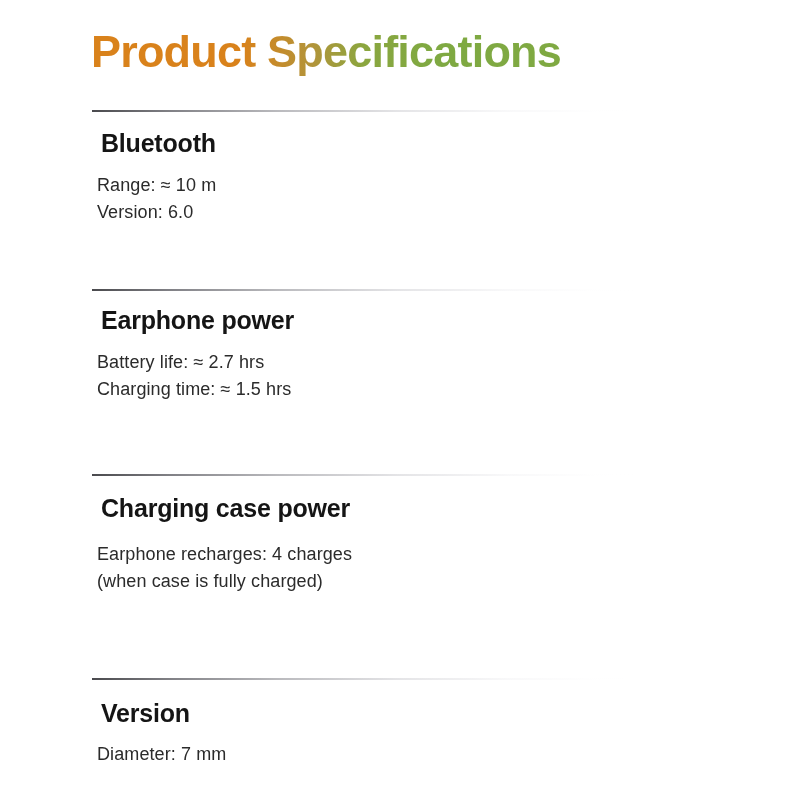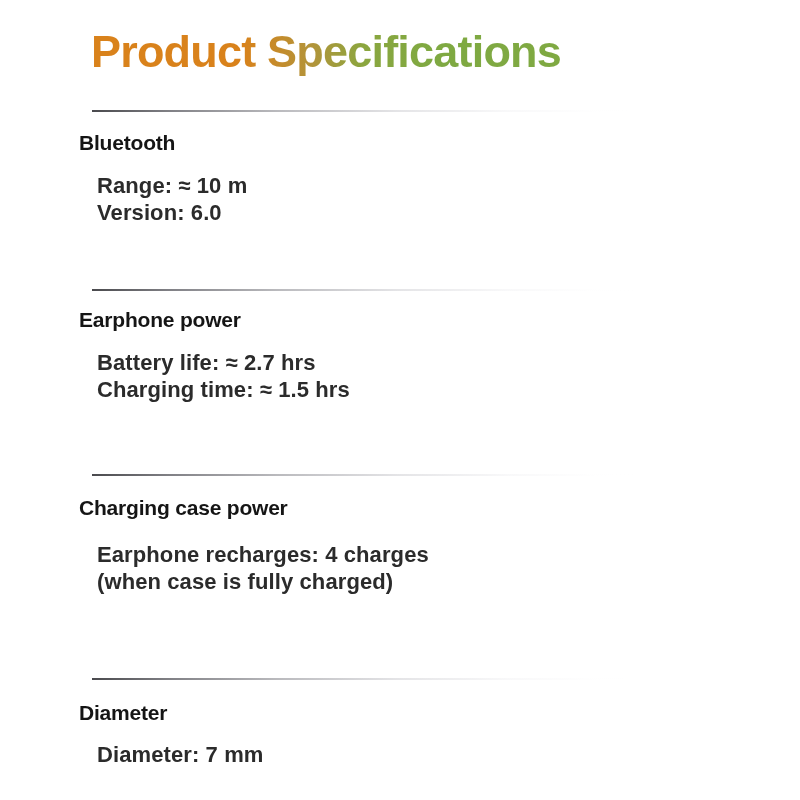--- a/index.html
+++ b/index.html
@@ -74,41 +74,41 @@
         rgba(96,96,102,0.80) 14%,
         rgba(140,140,146,0.60) 34%,
         rgba(188,188,194,0.40) 56%,
         rgba(224,224,229,0.22) 76%,
         rgba(247,247,249,0.05) 92%,
         rgba(255,255,255,0) 100%);
   }
 
   .section-heading {
     position: absolute;
-    left: 79px;
+    left: 101px;
     margin: 0;
-    font-size: 21px;
+    font-size: 25px;
     font-weight: bold;
     color: #151515;
     letter-spacing: -0.2px;
     line-height: 30px;
     white-space: nowrap;
   }
 
   .section-body {
     position: absolute;
     left: 97px;
     margin: 0;
     padding: 0;
     list-style: none;
   }
 
   .body-line {
-    font-size: 22px;
-    font-weight: bold;
+    font-size: 18px;
+    font-weight: normal;
     color: #2b2b2b;
     line-height: 27px;
     letter-spacing: 0.1px;
     white-space: nowrap;
   }
 
   
   .sec-bluetooth     { top: 110px; }
   .sec-bluetooth     .section-heading { top: 18px; }
   .sec-bluetooth     .section-body    { top: 62px; }
@@ -156,20 +156,20 @@
       <div class="divider"></div>
       <h2 class="section-heading">Charging case power</h2>
       <ul class="section-body">
         <li class="body-line">Earphone recharges: 4 charges</li>
         <li class="body-line">(when case is fully charged)</li>
       </ul>
     </section>
 
     <section class="spec-section sec-speaker">
       <div class="divider"></div>
-      <h2 class="section-heading">Diameter</h2>
+      <h2 class="section-heading">Version</h2>
       <ul class="section-body">
         <li class="body-line">Diameter: 7 mm</li>
       </ul>
     </section>
 
   </div>
 </div>
 
 </body></html>

